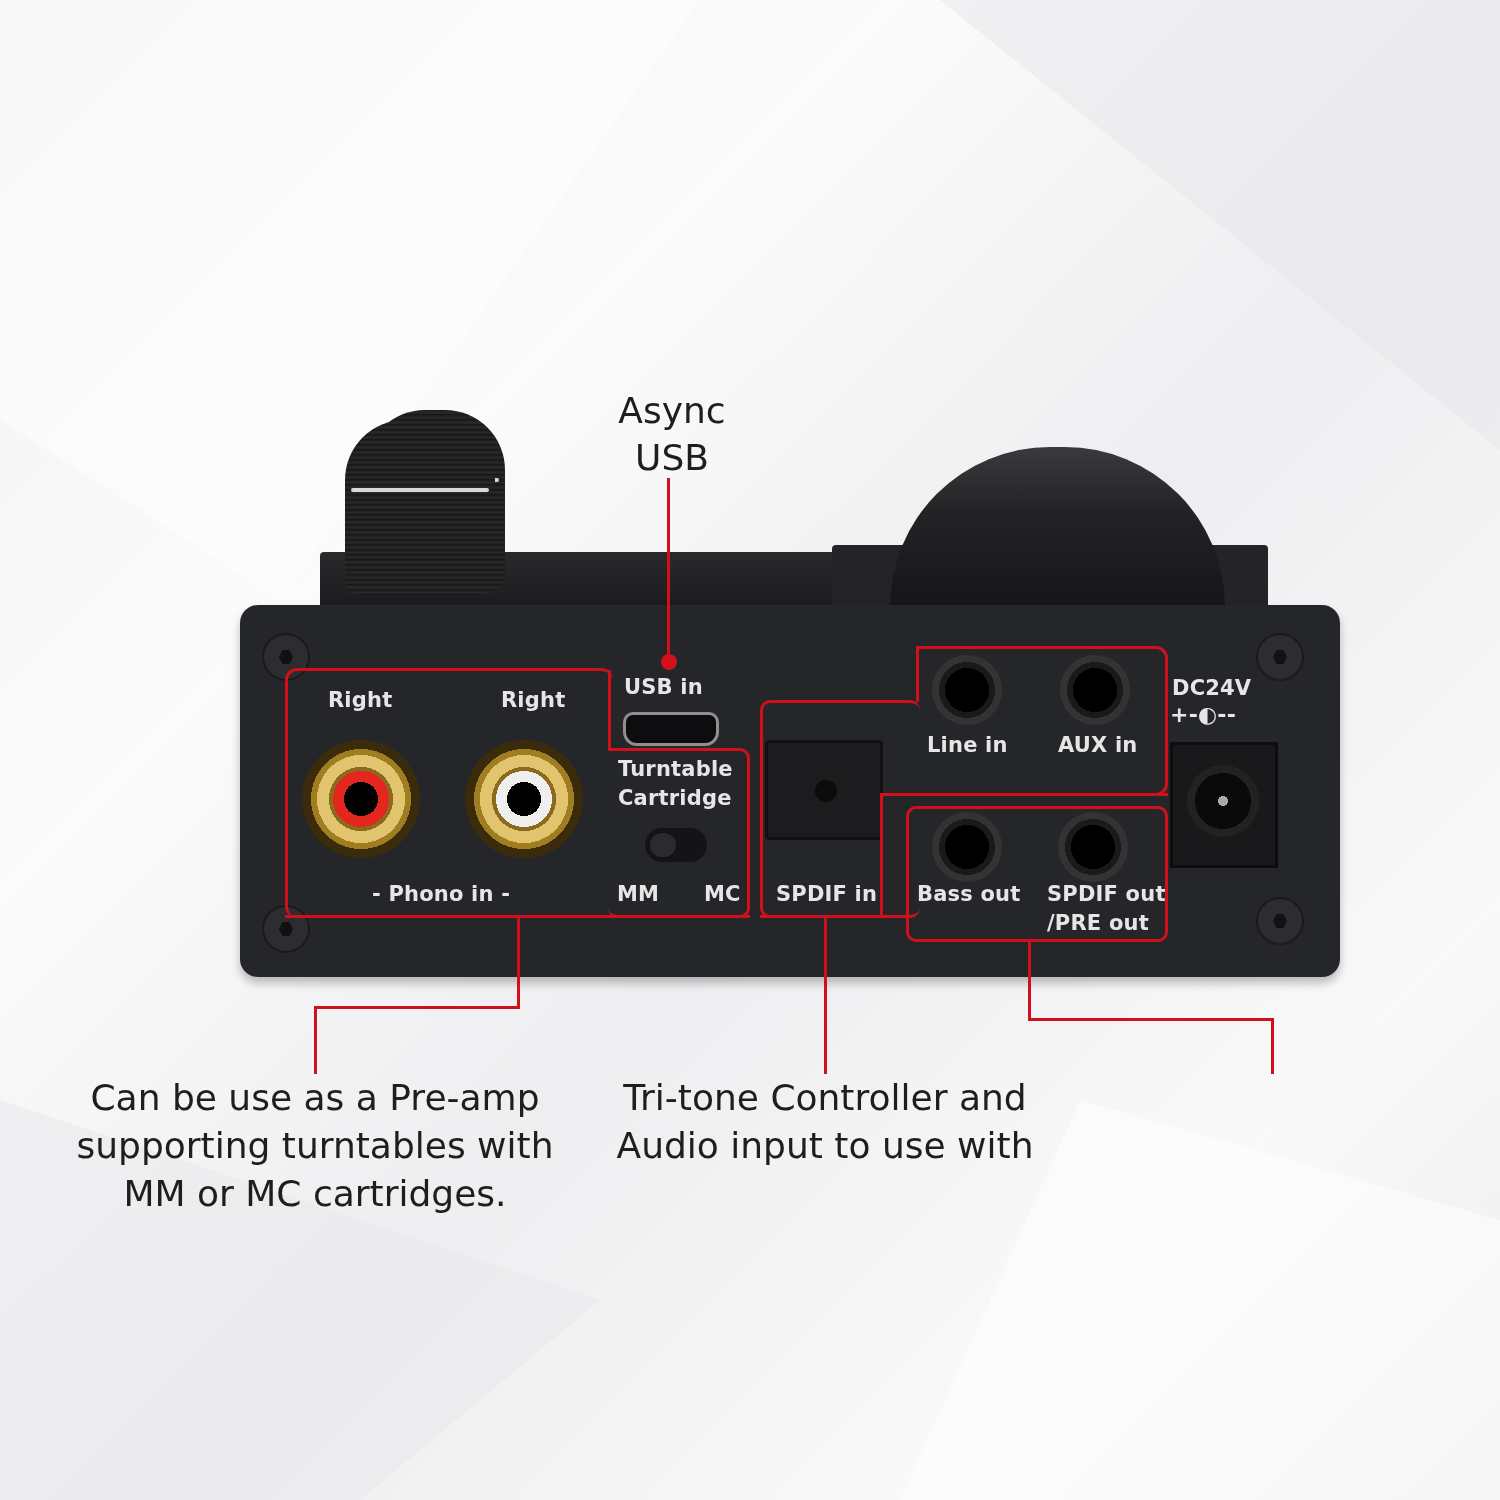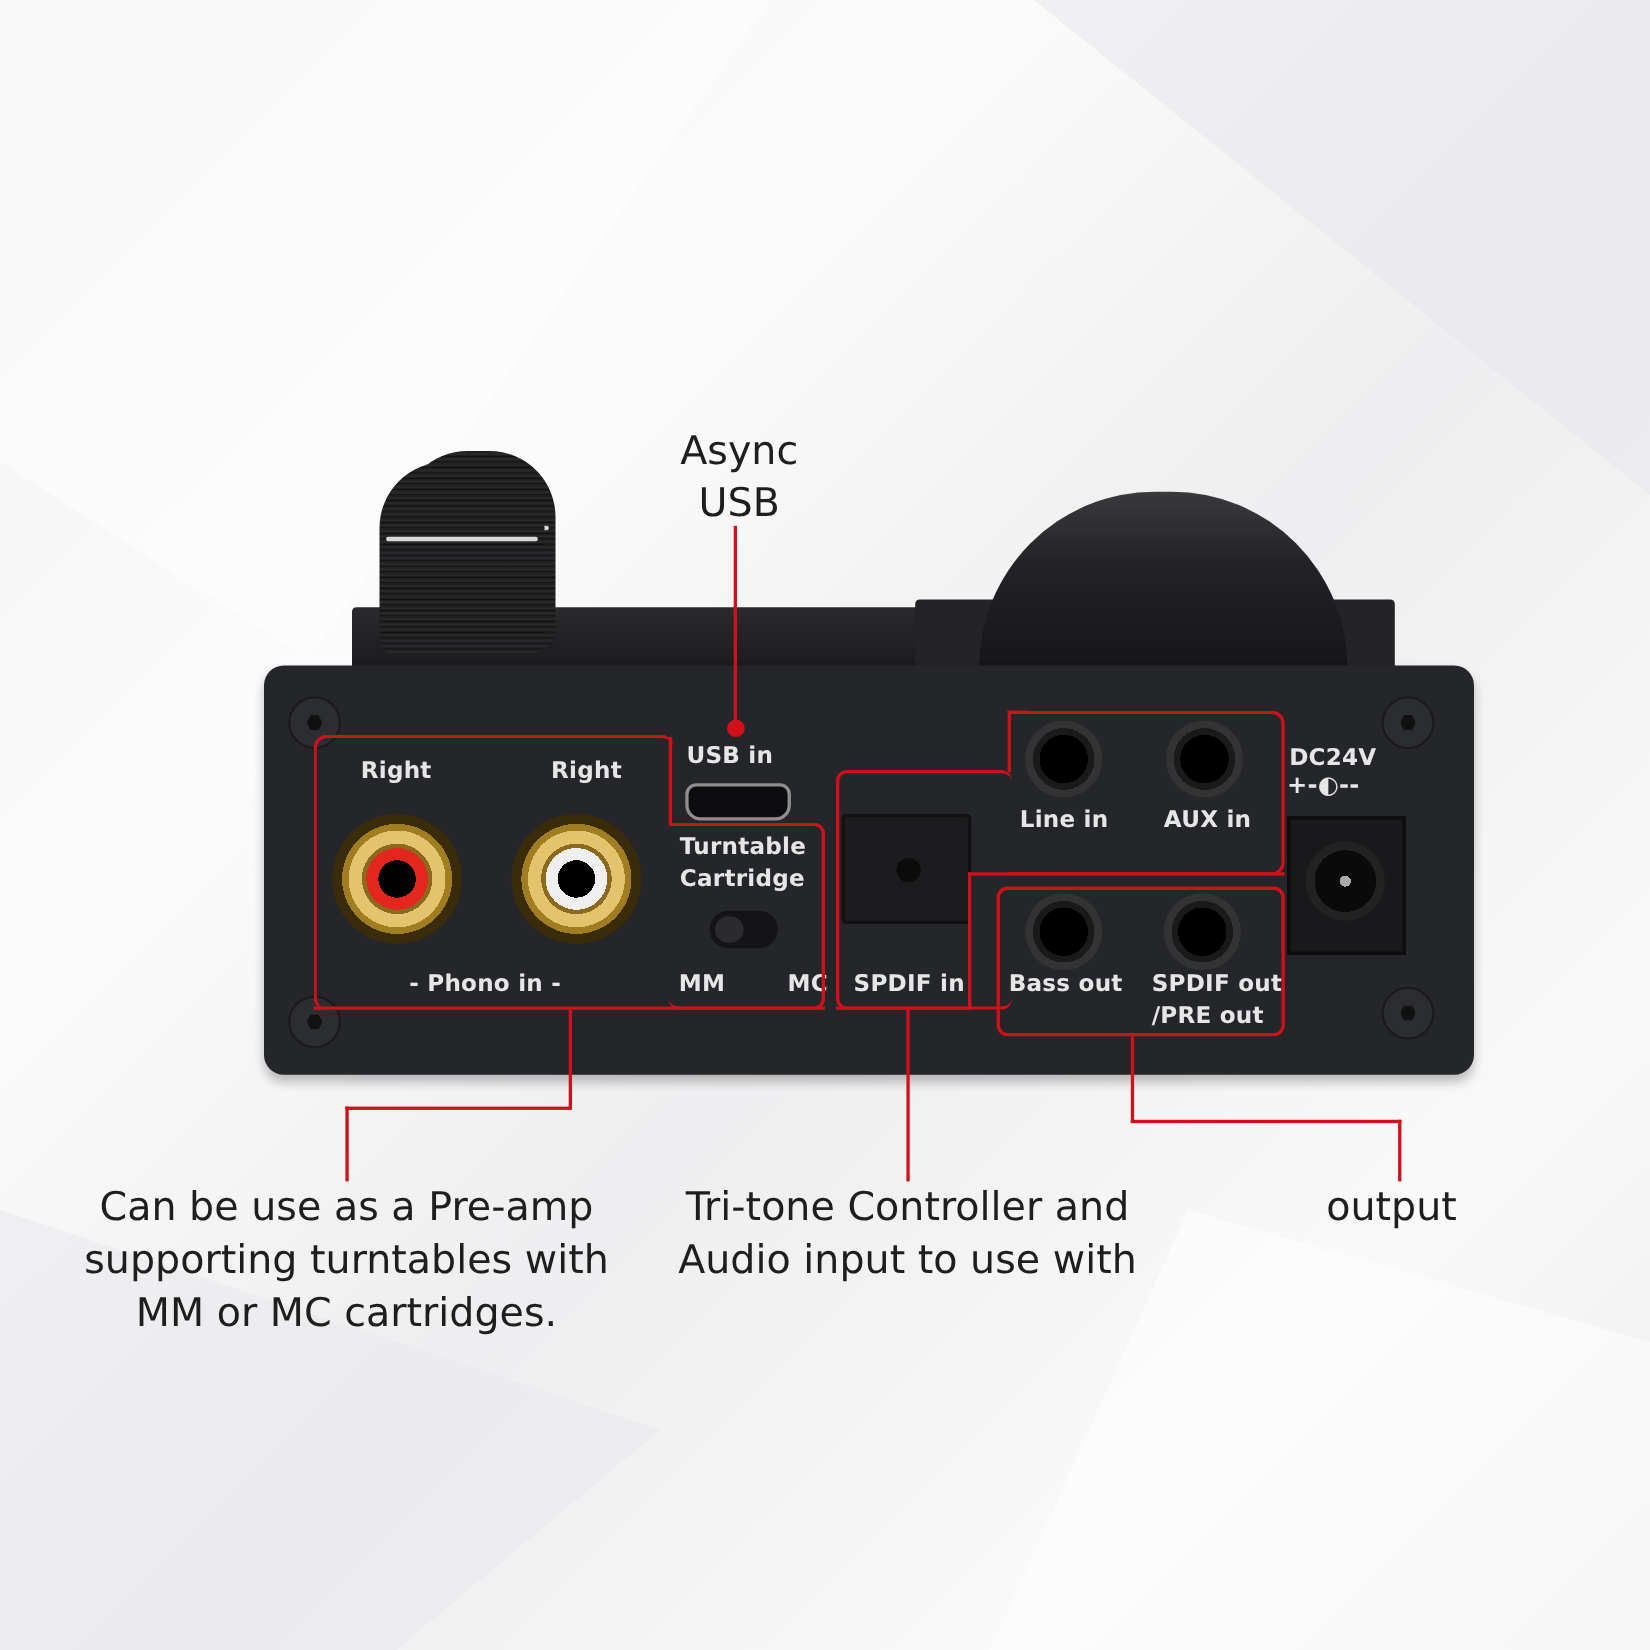--- a/index.html
+++ b/index.html
@@ -117,21 +117,21 @@
   <div class="rca" style="left:465px;top:740px;--ring:#efefef;"></div>
   <span class="lbl" style="left:372px;top:882px;">- Phono in -</span>
 
   <span class="lbl" style="left:624px;top:675px;">USB in</span>
   <div class="usb"></div>
 
   <span class="lbl" style="left:618px;top:757px;">Turntable</span>
   <span class="lbl" style="left:618px;top:786px;">Cartridge</span>
   <div class="switch"></div>
   <span class="lbl" style="left:617px;top:882px;">MM</span>
-  <span class="lbl" style="left:704px;top:882px;margin-left:12px;">MC</span>
+  <span class="lbl" style="left:704px;top:882px;">MC</span>
 
   <div class="toslink"></div>
   <span class="lbl" style="left:776px;top:882px;">SPDIF in</span>
 
   <div class="jack" style="left:932px;top:655px;"></div>
   <div class="jack" style="left:1060px;top:655px;"></div>
   <span class="lbl" style="left:927px;top:733px;">Line in</span>
   <span class="lbl" style="left:1058px;top:733px;">AUX in</span>
 
   <div class="jack" style="left:932px;top:812px;"></div>
@@ -182,14 +182,13 @@
   <div>supporting turntables with</div>
   <div>MM or MC cartridges.</div>
 </div>
 
 <div class="caption" style="left:600px;top:1074px;width:450px;">
   <div>Tri-tone Controller and</div>
   <div>Audio input to use with</div>
 </div>
 
 <div class="caption" style="left:1080px;top:1074px;width:370px;">
-  <div>output</div>
 </div>
 
 </body></html>

